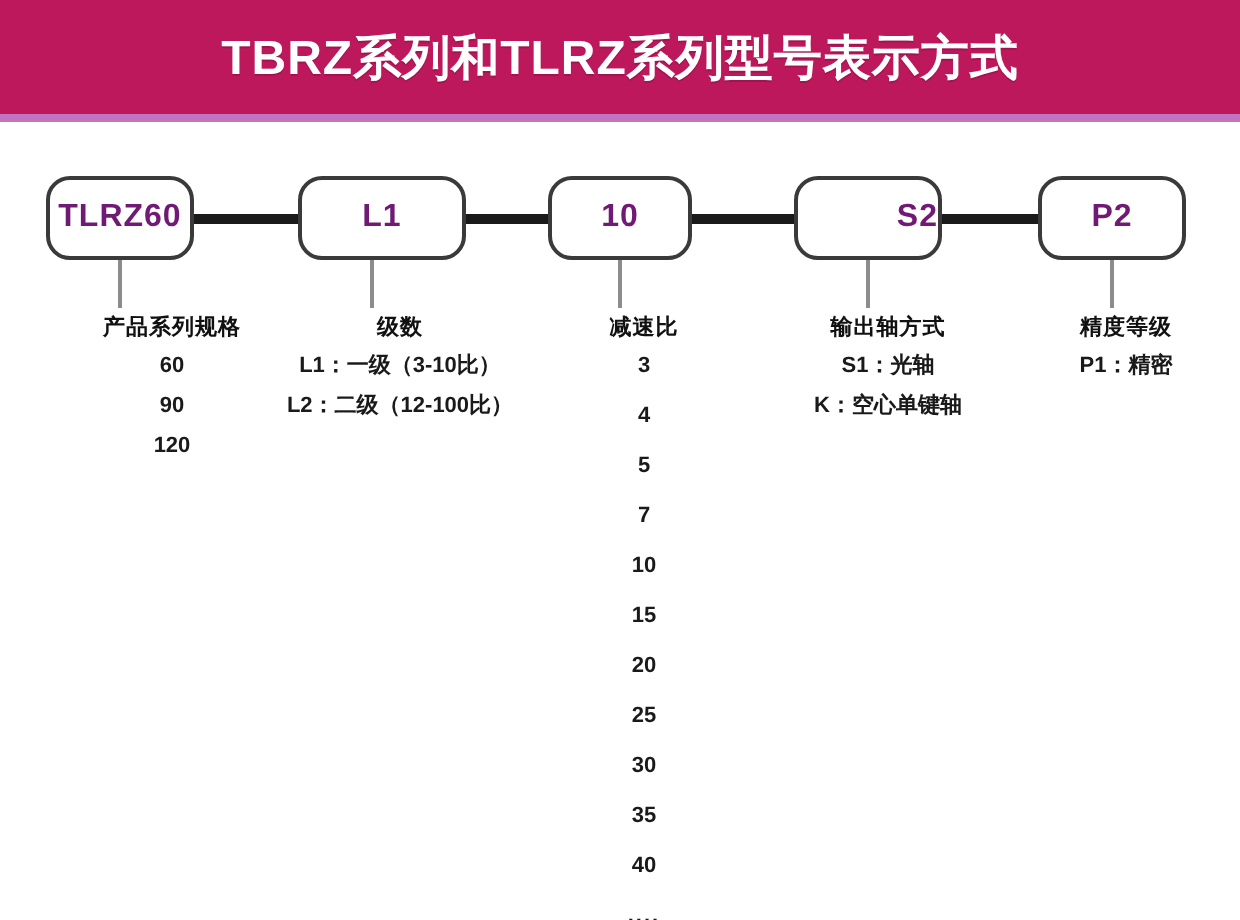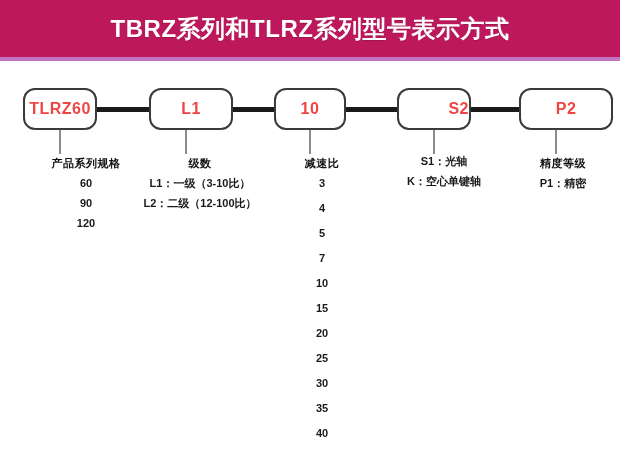--- a/index.html
+++ b/index.html
@@ -61,21 +61,21 @@
     border-radius: 12px;
     background: #ffffff;
     display: flex;
     align-items: center;
     justify-content: center;
     box-sizing: border-box;
   }
   .code-box-label {
     font-size: 16px;
     font-weight: bold;
-    color: #ef4444;
+    color: #701a75;
     letter-spacing: 0.5px;
   }
 
   .connector {
     position: absolute;
     height: 5px;
     background: #1a1a1a;
     top: 46px;
   }
 
@@ -143,21 +143,21 @@
   </div>
   <div class="code-box" style="left:149px; top:27px; width:84px;">
     <span class="code-box-label">L1</span>
   </div>
   <div class="code-box" style="left:274px; top:27px; width:72px;">
     <span class="code-box-label">10</span>
   </div>
   <div class="code-box" style="left:397px; top:27px; width:74px;justify-content:flex-end;">
     <span class="code-box-label">S2</span>
   </div>
-  <div class="code-box" style="left:519px; top:27px; width:94px;">
+  <div class="code-box" style="left:519px; top:27px; width:74px;">
     <span class="code-box-label">P2</span>
   </div>
 
   <div class="stem" style="left:59px;"></div>
   <div class="stem" style="left:185px;"></div>
   <div class="stem" style="left:309px;"></div>
   <div class="stem" style="left:433px;"></div>
   <div class="stem" style="left:555px;"></div>
 
   <div class="column" id="col-series">
@@ -184,20 +184,21 @@
     <div class="column-item ratio">20</div>
     <div class="column-item ratio">25</div>
     <div class="column-item ratio">30</div>
     <div class="column-item ratio">35</div>
     <div class="column-item ratio">40</div>
     <div class="column-item dots">....</div>
 
   </div>
 
   <div class="column" id="col-shaft">
+    <div class="column-header">输出轴方式</div>
     <div class="column-item">S1：光轴</div>
     <div class="column-item">K：空心单键轴</div>
   </div>
 
   <div class="column" id="col-accuracy">
     <div class="column-header">精度等级</div>
     <div class="column-item">P1：精密</div>
   </div>
 
 </div>

